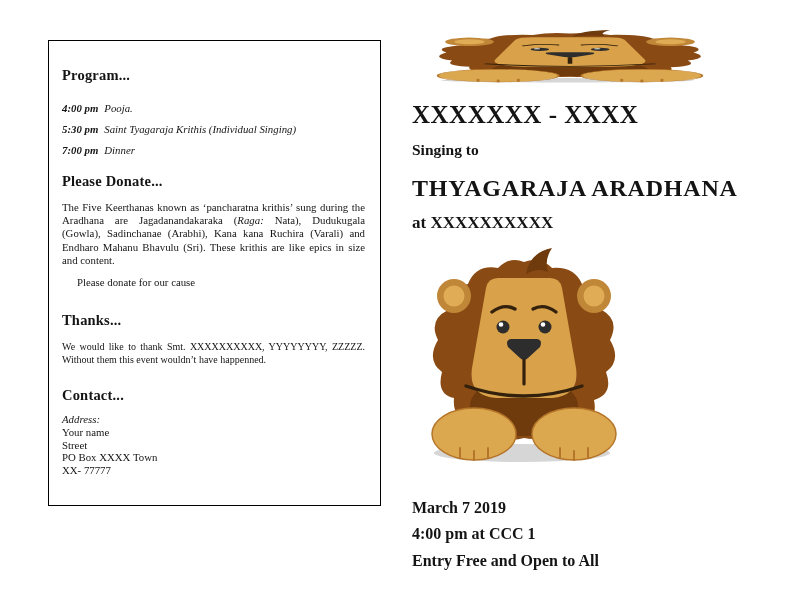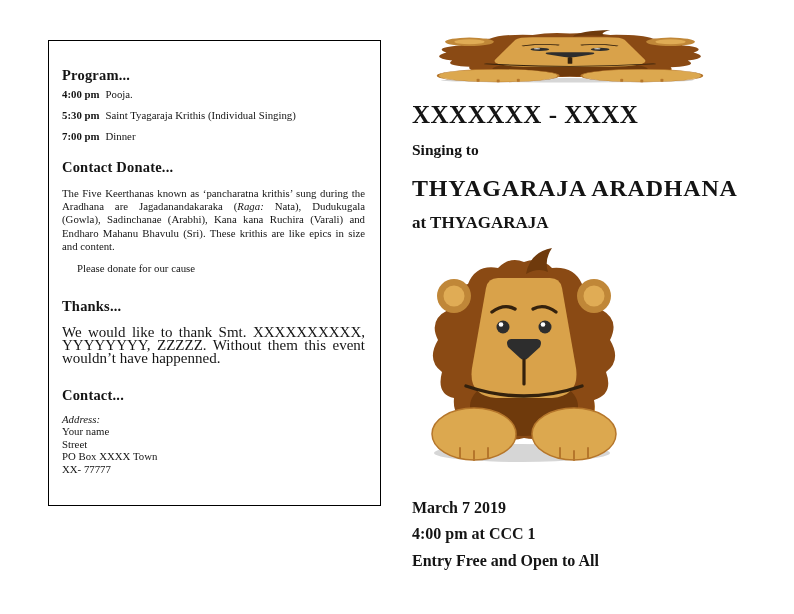--- a/index.html
+++ b/index.html
@@ -16,21 +16,21 @@
     left: 48px; top: 40px;
     width: 333px; height: 466px;
     border: 1.5px solid #000000;
     padding: 26px 15px 0 13px;
   }
   .section-heading {
     font-weight: bold;
     font-size: 14.5px;
     letter-spacing: 0.2px;
   }
-  .program-items { margin-top: 4px; }
+  .program-items { margin-top: 18px; font-style: italic; }
   .program-item {
     font-size: 10.8px;
     line-height: 13px;
     margin-bottom: 8px;
     white-space: nowrap;
   }
   .program-item .time { font-weight: bold; margin-right: 6px; }
   .donate-heading { margin-top: 16px; }
   .donate-body {
     margin-top: 11px;
@@ -40,21 +40,21 @@
   }
   .donate-body .raga { font-style: italic; }
   .donate-cta {
     margin-top: 9px;
     padding-left: 15px;
     font-size: 10.8px;
   }
   .thanks-heading { margin-top: 24px; }
   .thanks-body {
     margin-top: 11px;
-    font-size: 15px;
+    font-size: 10px;
     line-height: 13.2px;
     text-align: justify;
   }
   .contact-heading { margin-top: 21px; }
   .address-block { margin-top: 9px; font-size: 10.8px; line-height: 12.6px; }
   .label-italic { font-style: italic; }
   .links-block { margin-top: 11px; font-size: 10.8px; line-height: 13px; }
 
   
   .right-panel {
@@ -152,21 +152,21 @@
       <div class="program-item">
         <span class="time">5:30 pm</span><span>Saint Tyagaraja Krithis (Individual Singing)</span>
       </div>
       <div class="program-item">
         <span class="time">7:00 pm</span><span>Dinner</span>
       </div>
     </div>
   </div>
 
   <div>
-    <div class="section-heading donate-heading">Contact Donate...</div>
+    <div class="section-heading donate-heading">Please Donate...</div>
     <p class="donate-body"><span>The Five Keerthanas known as ‘pancharatna krithis’ sung during the Aradhana are Jagadanandakaraka (</span><span class="raga">Raga:</span><span> Nata), Dudukugala (Gowla), Sadinchanae (Arabhi), Kana kana Ruchira (Varali) and Endharo Mahanu Bhavulu (Sri). These krithis are like epics in size and content.</span></p>
     <div class="donate-cta">Please donate for our cause</div>
   </div>
 
   <div>
     <div class="section-heading thanks-heading">Thanks...</div>
     <p class="thanks-body">We would like to thank Smt. XXXXXXXXXX, YYYYYYYY, ZZZZZ. Without them this event wouldn’t have happenned.</p>
   </div>
 
   <div>
@@ -187,21 +187,21 @@
   <svg class="lion-banner" viewBox="0 0 220 220" preserveAspectRatio="none">
     <use href="#lion-shape" xlink:href="#lion-shape"></use>
   </svg>
 
   <div class="org-title">XXXXXXX - XXXX</div>
 
   <div class="welcome-line">Singing to</div>
 
   <div class="event-title">THYAGARAJA ARADHANA</div>
 
-  <div class="venue-line">at THYAGARAJA</div>
+  <div class="venue-line">at XXXXXXXXXX</div>
 
   <div>
     <svg class="lion-main" viewBox="0 0 220 220" preserveAspectRatio="xMidYMid meet">
       <use href="#lion-shape" xlink:href="#lion-shape"></use>
     </svg>
   </div>
 
   <div class="date-line">March 7 2019</div>
 
   <div class="time-line">4:00 pm at CCC 1</div>

